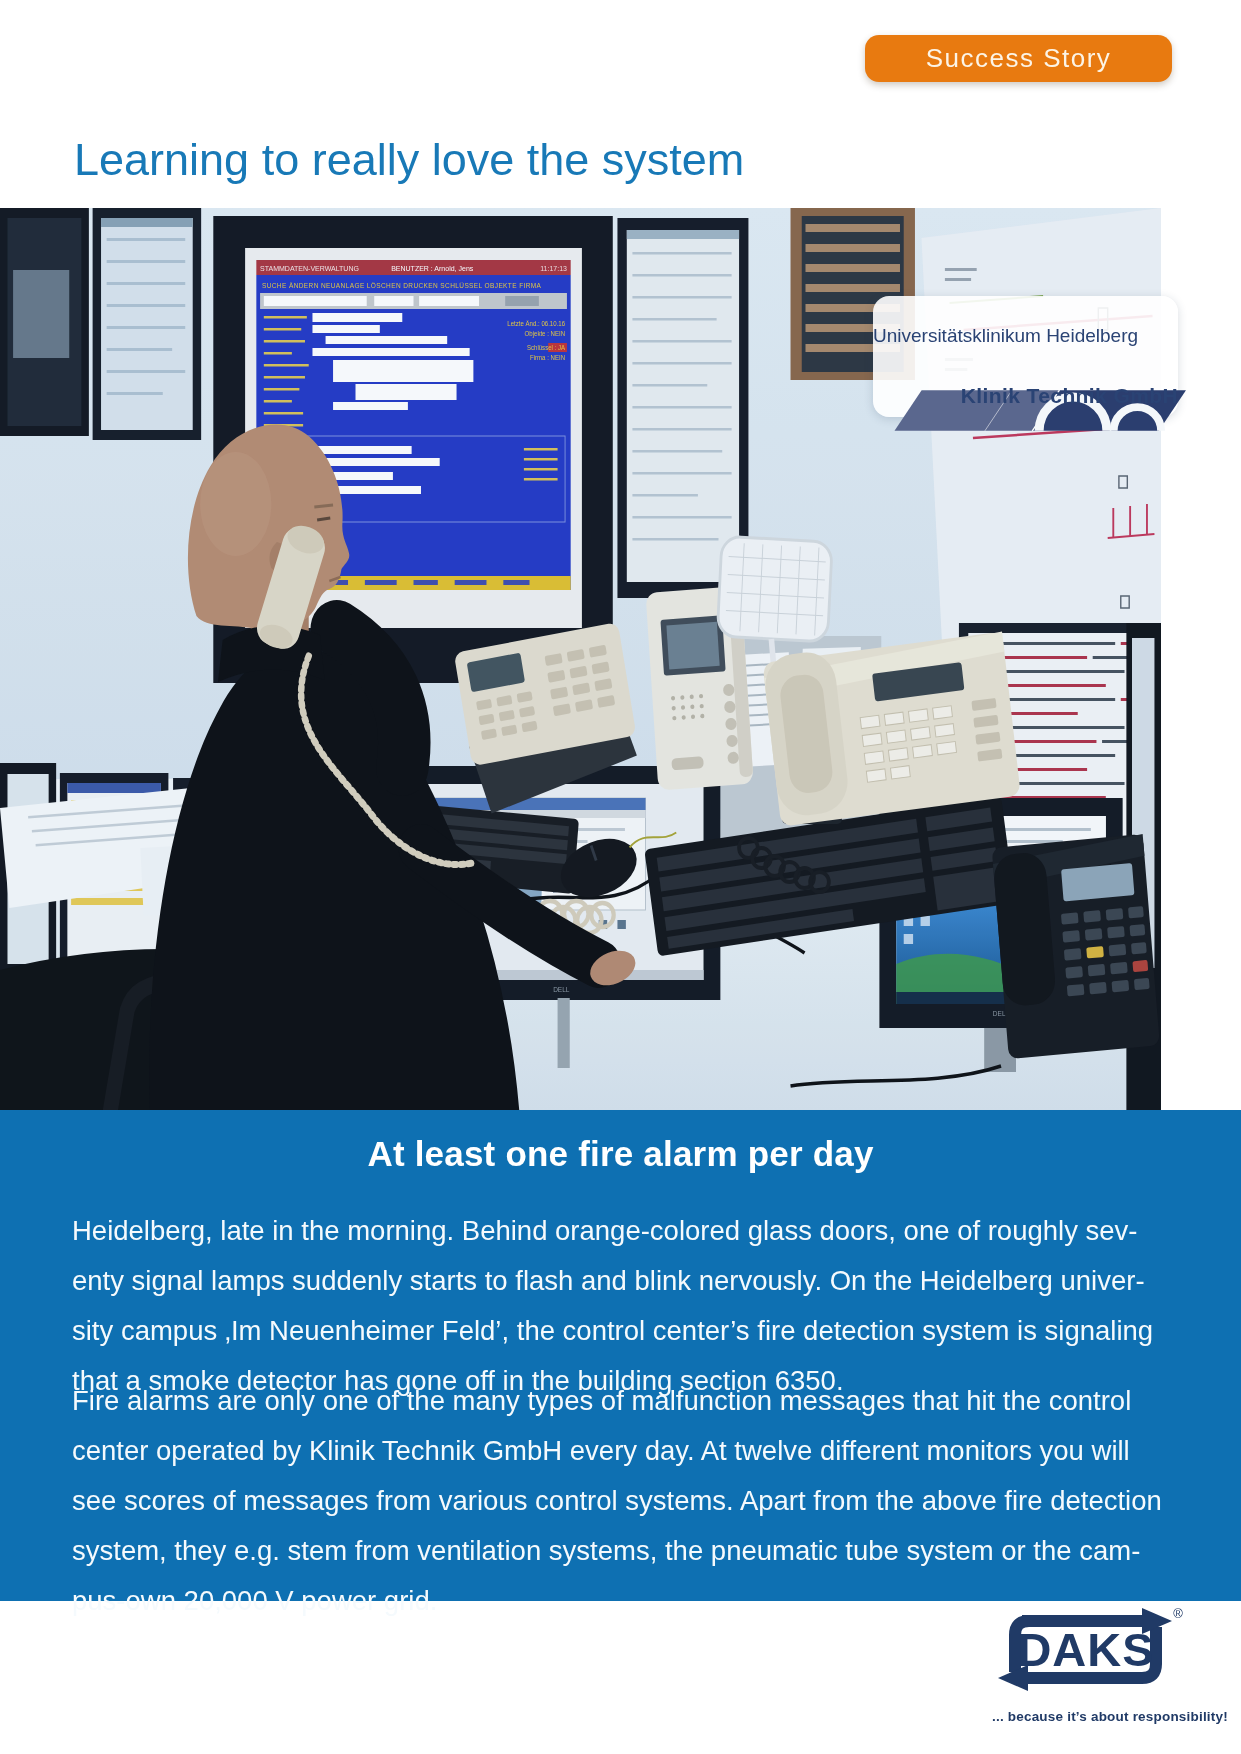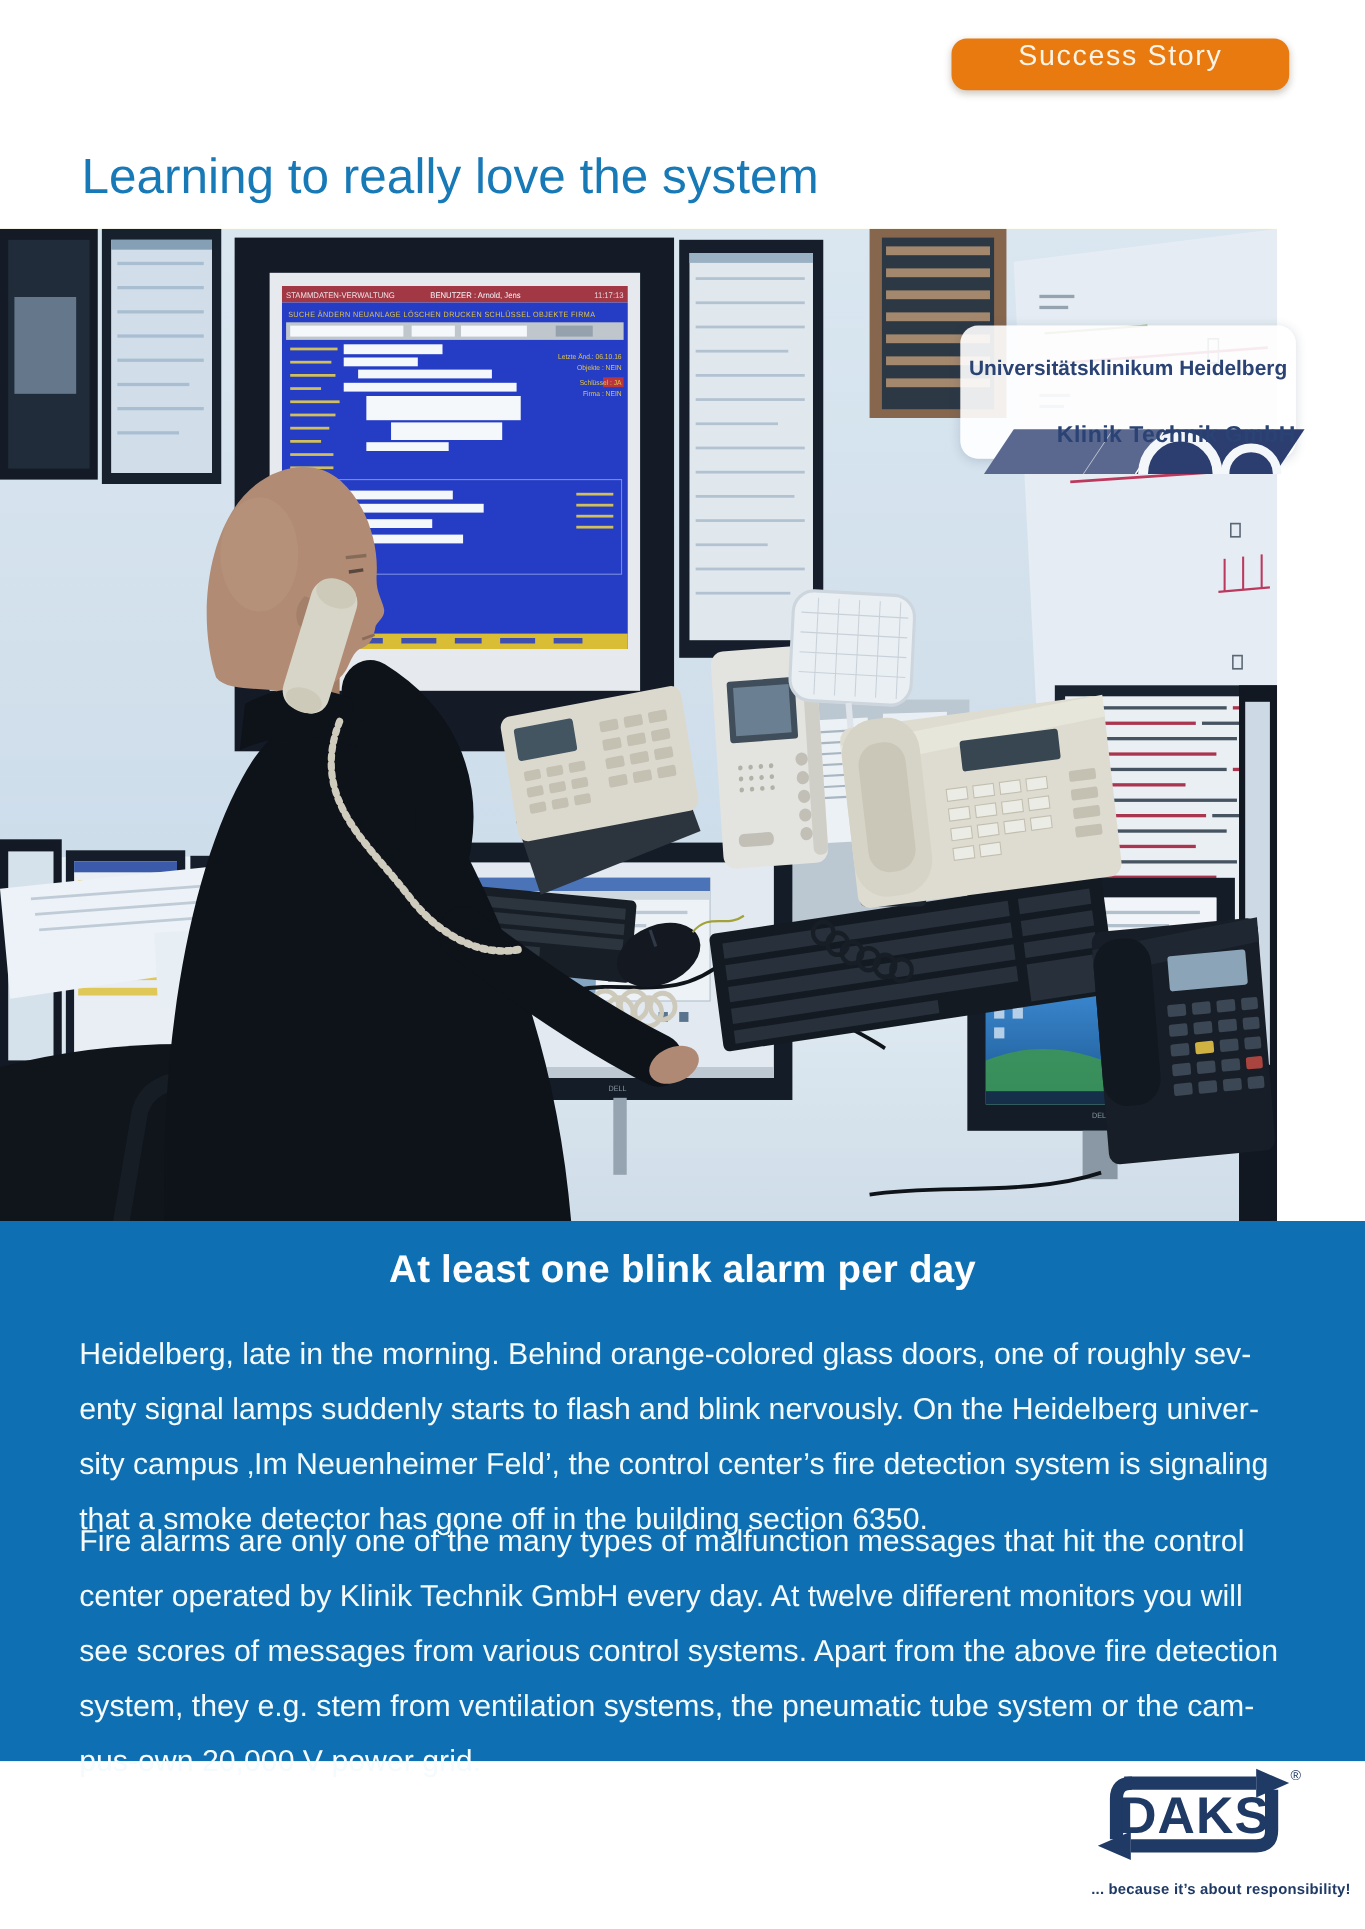--- a/index.html
+++ b/index.html
@@ -1,33 +1,33 @@
 <!DOCTYPE html>
 <html><head>
 <meta charset="utf-8">
 <style>
   html,body{margin:0;padding:0;background:#ffffff;}
   .page{position:relative;width:1241px;height:1754px;background:#ffffff;overflow:hidden;
         font-family:"Liberation Sans",sans-serif;}
 
   
   .badge{position:absolute;left:865px;top:35px;width:307px;height:47px;background:#E87A10;
-         border-radius:14px;display:flex;align-items:flex-start;justify-content:center;
+         border-radius:14px;display:flex;align-items:center;justify-content:center;
          color:#FCF4E6;font-size:26px;letter-spacing:1.5px;box-shadow:0 3px 7px rgba(60,40,10,0.25);}
   .main-title{position:absolute;left:58px;top:118px;margin:16px;font-size:45px;font-weight:400;
               color:#1879B7;}
 
   
   .photo-area{position:absolute;left:0;top:208px;width:1161px;height:902px;background:#fef9c3;}
   .photo-area svg{display:block;width:100%;height:100%;}
   .logo-overlay{position:absolute;left:873px;top:88px;width:305px;height:121px;
                 background:rgba(255,255,255,0.90);border-radius:16px;
                 box-shadow:0 2px 10px rgba(40,60,90,0.18);}
-  .uk-line1{position:absolute;top:29px;width:100%;text-align:center;font-size:19px;
-            font-weight:bold;color:#2A4374;}
+  .uk-line1{position:absolute;top:29px;width:100%;font-size:19px;
+            font-weight:normal;color:#2A4374;}
   .uk-graphic{position:absolute;top:54px;left:17px;}
   .uk-line2{position:absolute;top:88px;width:100%;text-align:right;font-size:21px;
             font-weight:bold;color:#2A4374;letter-spacing:0.4px;}
 
   
   .blue-section{position:absolute;left:0;top:1110px;width:1241px;height:491px;background:#0E70B2;}
   .section-heading{margin:0;padding-top:24px;text-align:center;color:#FFFFFF;
                    font-size:35px;font-weight:bold;letter-spacing:0.2px;}
   .body-par{position:absolute;left:72px;width:1108px;margin:0;color:#F5FAFD;
             font-size:27.5px;line-height:50px;white-space:pre-line;}
@@ -619,21 +619,21 @@
         <line x1="150" y1="2" x2="126" y2="38" stroke="#FFFFFF" stroke-width="1.2"></line>
         <line x1="108" y1="2" x2="84" y2="38" stroke="#FFFFFF" stroke-width="0.8" opacity="0.6"></line>
         <path d="M132,38 A30,30 0 0 1 192,38" fill="none" stroke="#F4F7FA" stroke-width="8"></path>
         <path d="M198,38 A21,21 0 0 1 240,38" fill="none" stroke="#F4F7FA" stroke-width="7"></path>
       </svg>
       <div class="uk-line2">Klinik Technik GmbH</div>
     </div>
   </figure>
 
   <section class="blue-section">
-    <h2 class="section-heading">At least one blink alarm per day</h2>
+    <h2 class="section-heading">At least one fire alarm per day</h2>
     <p class="body-par par-1">Heidelberg, late in the morning. Behind orange-colored glass doors, one of roughly sev-
 enty signal lamps suddenly starts to flash and blink nervously. On the Heidelberg univer-
 sity campus ‚Im Neuenheimer Feld’, the control center’s fire detection system is signaling
 that a smoke detector has gone off in the building section 6350.</p>
     <p class="body-par par-2">Fire alarms are only one of the many types of malfunction messages that hit the control
 center operated by Klinik Technik GmbH every day. At twelve different monitors you will
 see scores of messages from various control systems. Apart from the above fire detection
 system, they e.g. stem from ventilation systems, the pneumatic tube system or the cam-
 pus-own 20,000 V power grid.</p>
   </section>

